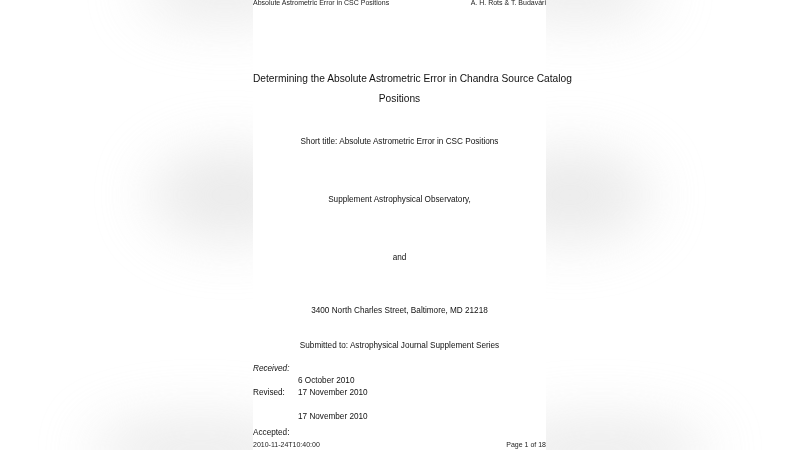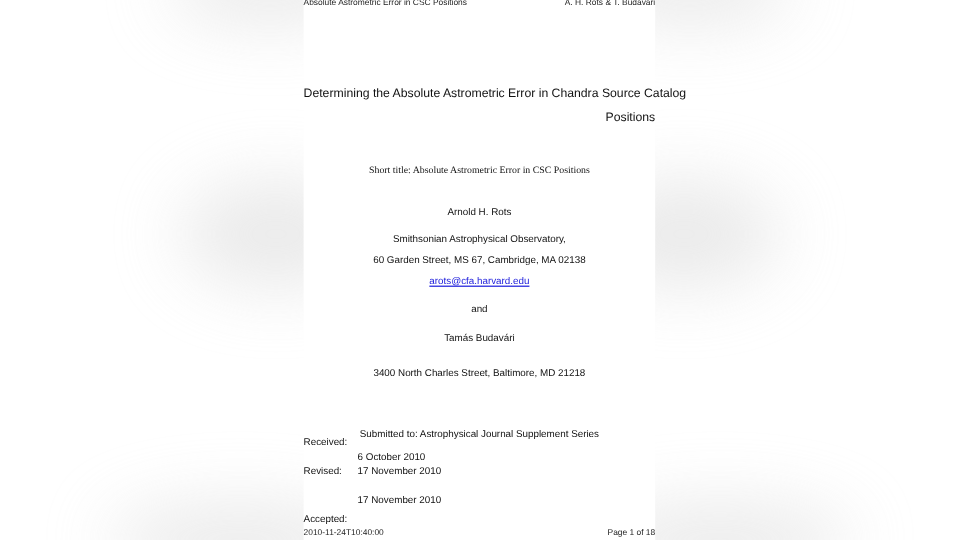--- a/index.html
+++ b/index.html
@@ -54,39 +54,33 @@
   <div class="shadow" style="left:150px;top:150px;width:160px;height:90px;"></div>
   <div class="shadow" style="left:490px;top:150px;width:160px;height:90px;"></div>
   <div class="shadow" style="left:90px;top:420px;width:220px;height:60px;"></div>
   <div class="shadow" style="left:490px;top:420px;width:220px;height:60px;"></div>
 
   <div class="page">
     <span class="abs hdr" style="left:0;">Absolute Astrometric Error in CSC Positions</span>
     <span class="abs hdr" style="right:0;">A. H. Rots &amp; T. Budavári</span>
 
     <div class="abs center title" style="top:73px;">Determining the Absolute Astrometric Error in Chandra Source Catalog</div>
-    <div class="abs center title" style="top:93px;text-align:right;">Positions</div>
+    <div class="abs center title" style="top:93px;">Positions</div>
 
-    <div class="abs center body" style="top:137px;font-family:Liberation Serif, serif;">Short title: Absolute Astrometric Error in CSC Positions</div>
+    <div class="abs center body" style="top:137px;">Short title: Absolute Astrometric Error in CSC Positions</div>
 
-    <div class="abs center body" style="top:172px;">Arnold H. Rots</div>
-    <div class="abs center body" style="top:195px;">Smithsonian Astrophysical Observatory,</div>
-    <div class="abs center body" style="top:212px;">60 Garden Street,  MS 67, Cambridge, MA 02138</div>
-    <div class="abs center body" style="top:230px;">
-      <a class="link">arots@cfa.harvard.edu</a>
-    </div>
+    <div class="abs center body" style="top:195px;">Supplement Astrophysical Observatory,</div>
 
     <div class="abs center body" style="top:253px;">and</div>
 
-    <div class="abs center body" style="top:277px;">Tamás Budavári</div>
     <div class="abs center body" style="top:306px;">3400 North Charles Street,  Baltimore, MD 21218</div>
 
-    <div class="abs center body" style="top:341px;margin-top:16px;">Submitted to: Astrophysical Journal Supplement Series</div>
+    <div class="abs center body" style="top:341px;">Submitted to: Astrophysical Journal Supplement Series</div>
 
-    <span class="abs date-label" style="top:364px;">Received:</span>
+    <span class="abs date-label" style="top:364px;font-style:italic;">Received:</span>
     <span class="abs date-value" style="top:376px;">6 October 2010</span>
     <span class="abs date-label" style="top:388px;">Revised:</span>
     <span class="abs date-value" style="top:388px;">17 November 2010</span>
     <span class="abs date-label" style="top:412px;margin-top:16px;">Accepted:</span>
     <span class="abs date-value" style="top:412px;">17 November 2010</span>
 
     <span class="abs ftr" style="left:0;">2010-11-24T10:40:00</span>
     <span class="abs ftr" style="right:0;">Page 1 of 18</span>
   </div>
 </div>

